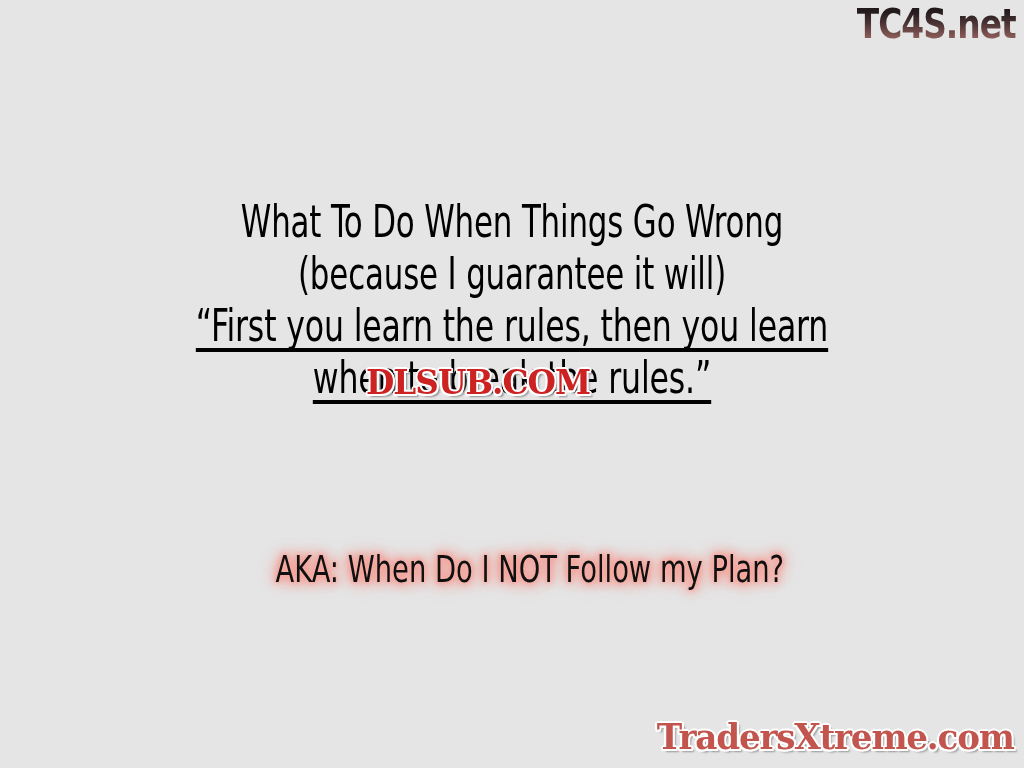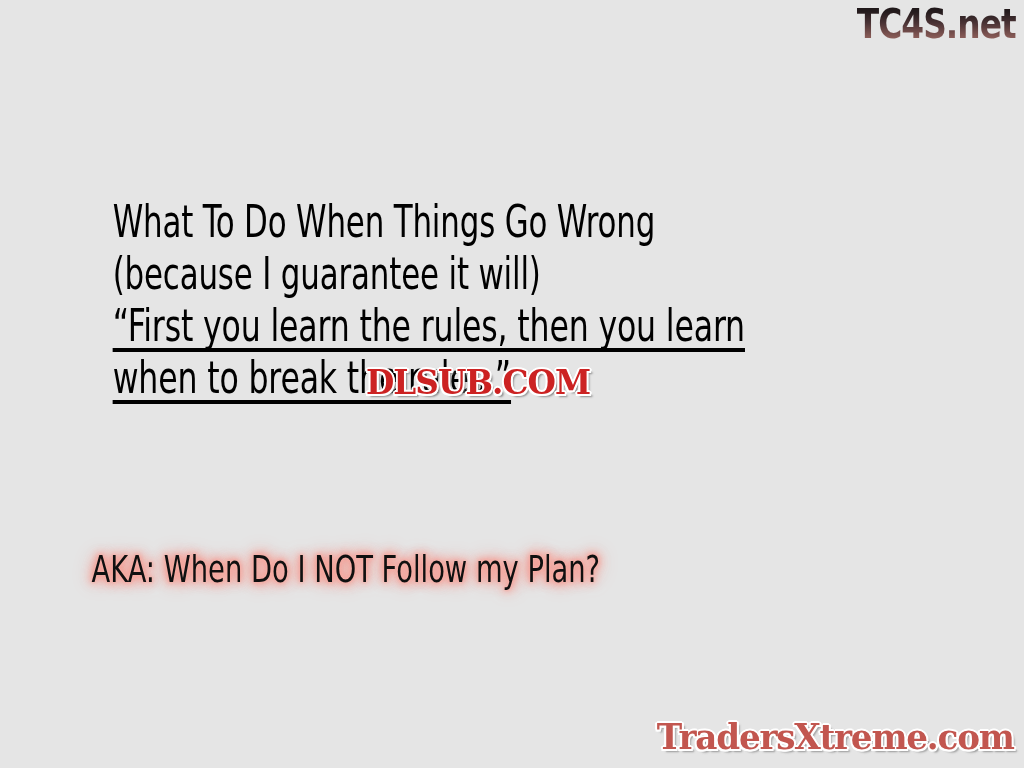--- a/index.html
+++ b/index.html
@@ -49,20 +49,21 @@
     white-space: nowrap;
     user-select: none;
   }
 
   
   .title-block {
     position: absolute;
     left: 0;
     right: 0;
     top: 196px;
+    text-align: center;
     color: #000000;
     font-family: "DejaVu Sans Condensed", "Liberation Sans Narrow", "Liberation Sans", sans-serif;
   }
 
   .title-line {
     font-size: 44px;
     line-height: 52px;
     font-weight: normal;
     letter-spacing: -0.2px;
     white-space: nowrap;
@@ -78,24 +79,24 @@
   }
 
   .title-line.quote-open,
   .title-line.quote-close {
     font-size: 45px;
   }
 
   
   .subtitle-block {
     position: absolute;
-    left: 0;
+    left: 8px;
     right: 0;
     top: 546px;
-    text-align: left;
+    text-align: center;
     padding-left: 28px;
   }
   .subtitle {
     display: inline-block;
     font-family: "DejaVu Sans Condensed", "Liberation Sans Narrow", "Liberation Sans", sans-serif;
     font-size: 38px;
     line-height: 46px;
     color: #101010;
     white-space: nowrap;
     transform: scaleX(0.80);

